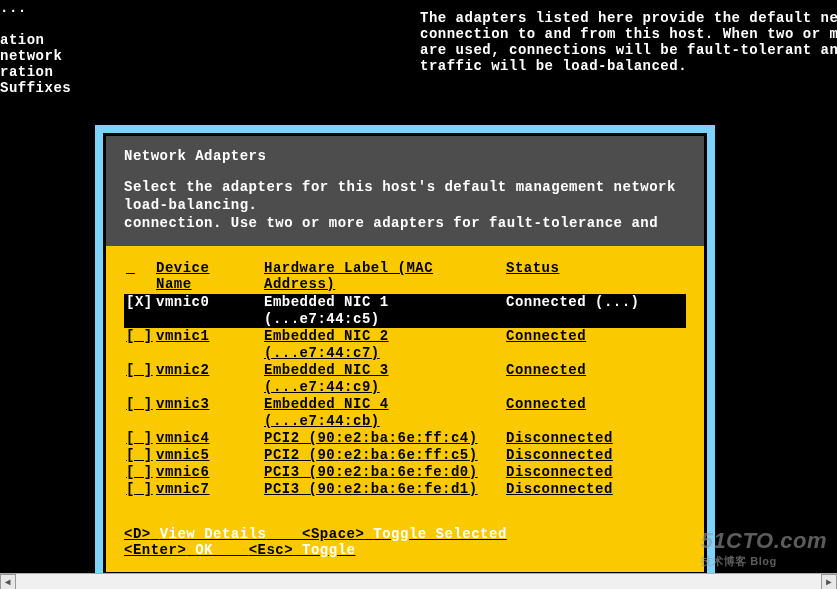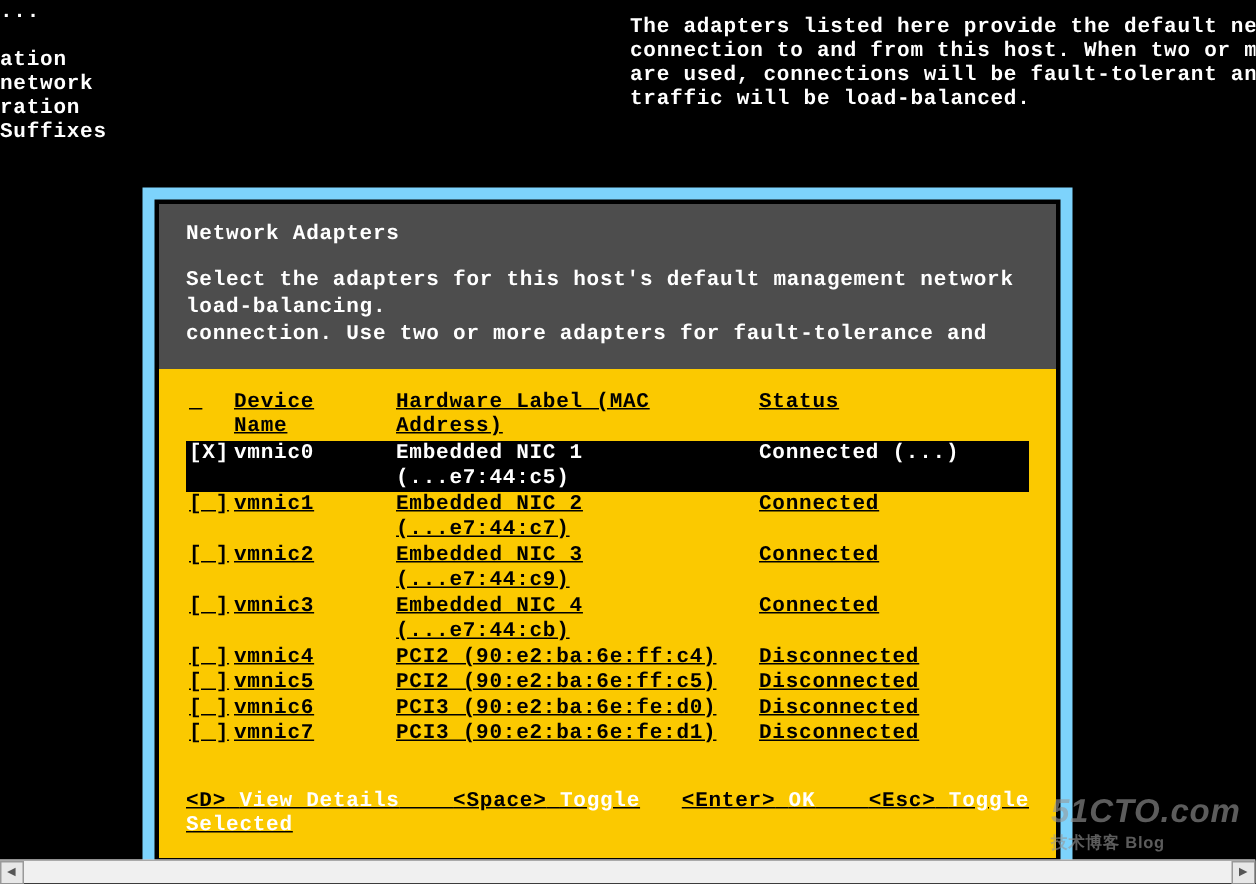--- a/index.html
+++ b/index.html
@@ -74,20 +74,21 @@
     font-weight: bold;
   }
   .row.selected {
     background: #000;
     color: #fff;
   }
   .footer {
     margin-top: 28px;
     padding: 0 18px 4px 18px;
     display: flex;
+    flex-direction: column;
   }
   .footer-left { flex: 1; }
   .footer-right { }
   .key { color: #000; }
   .action { color: #fff; }
   .row .col-sel, .row .col-dev, .row .col-hw, .row .col-st { }
   .watermark {
     position: absolute;
     bottom: 20px;
     right: 10px;

